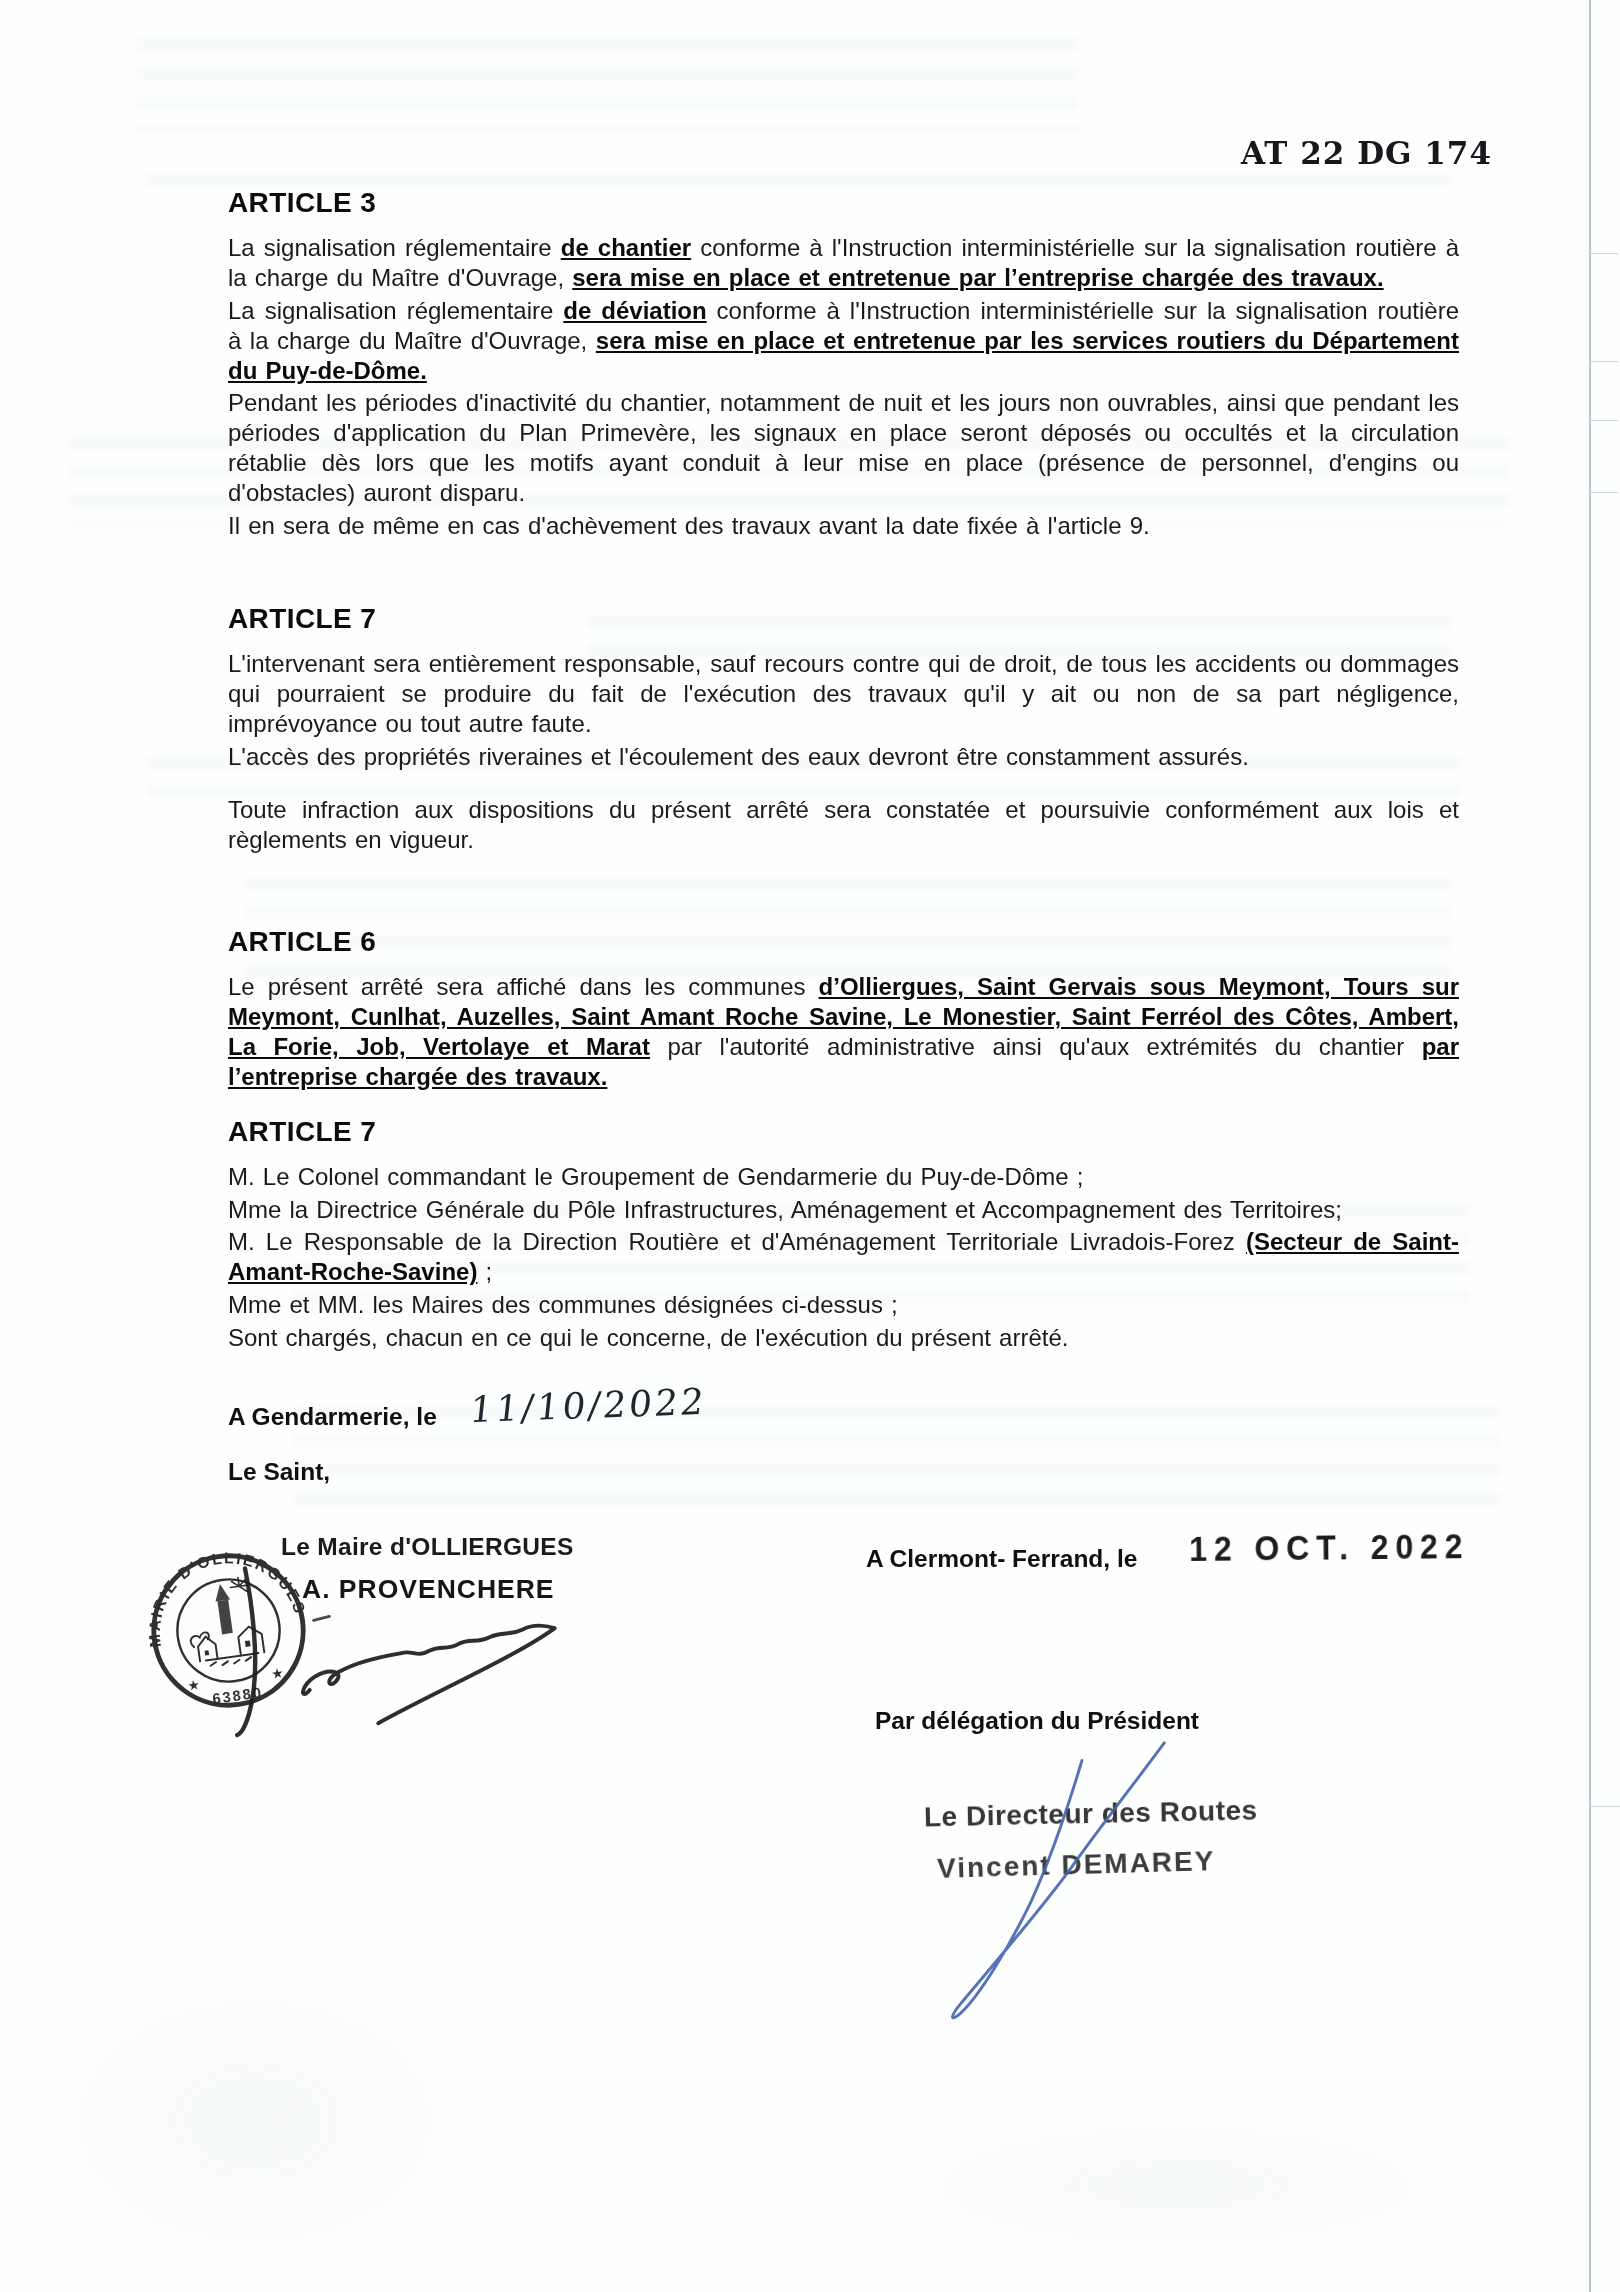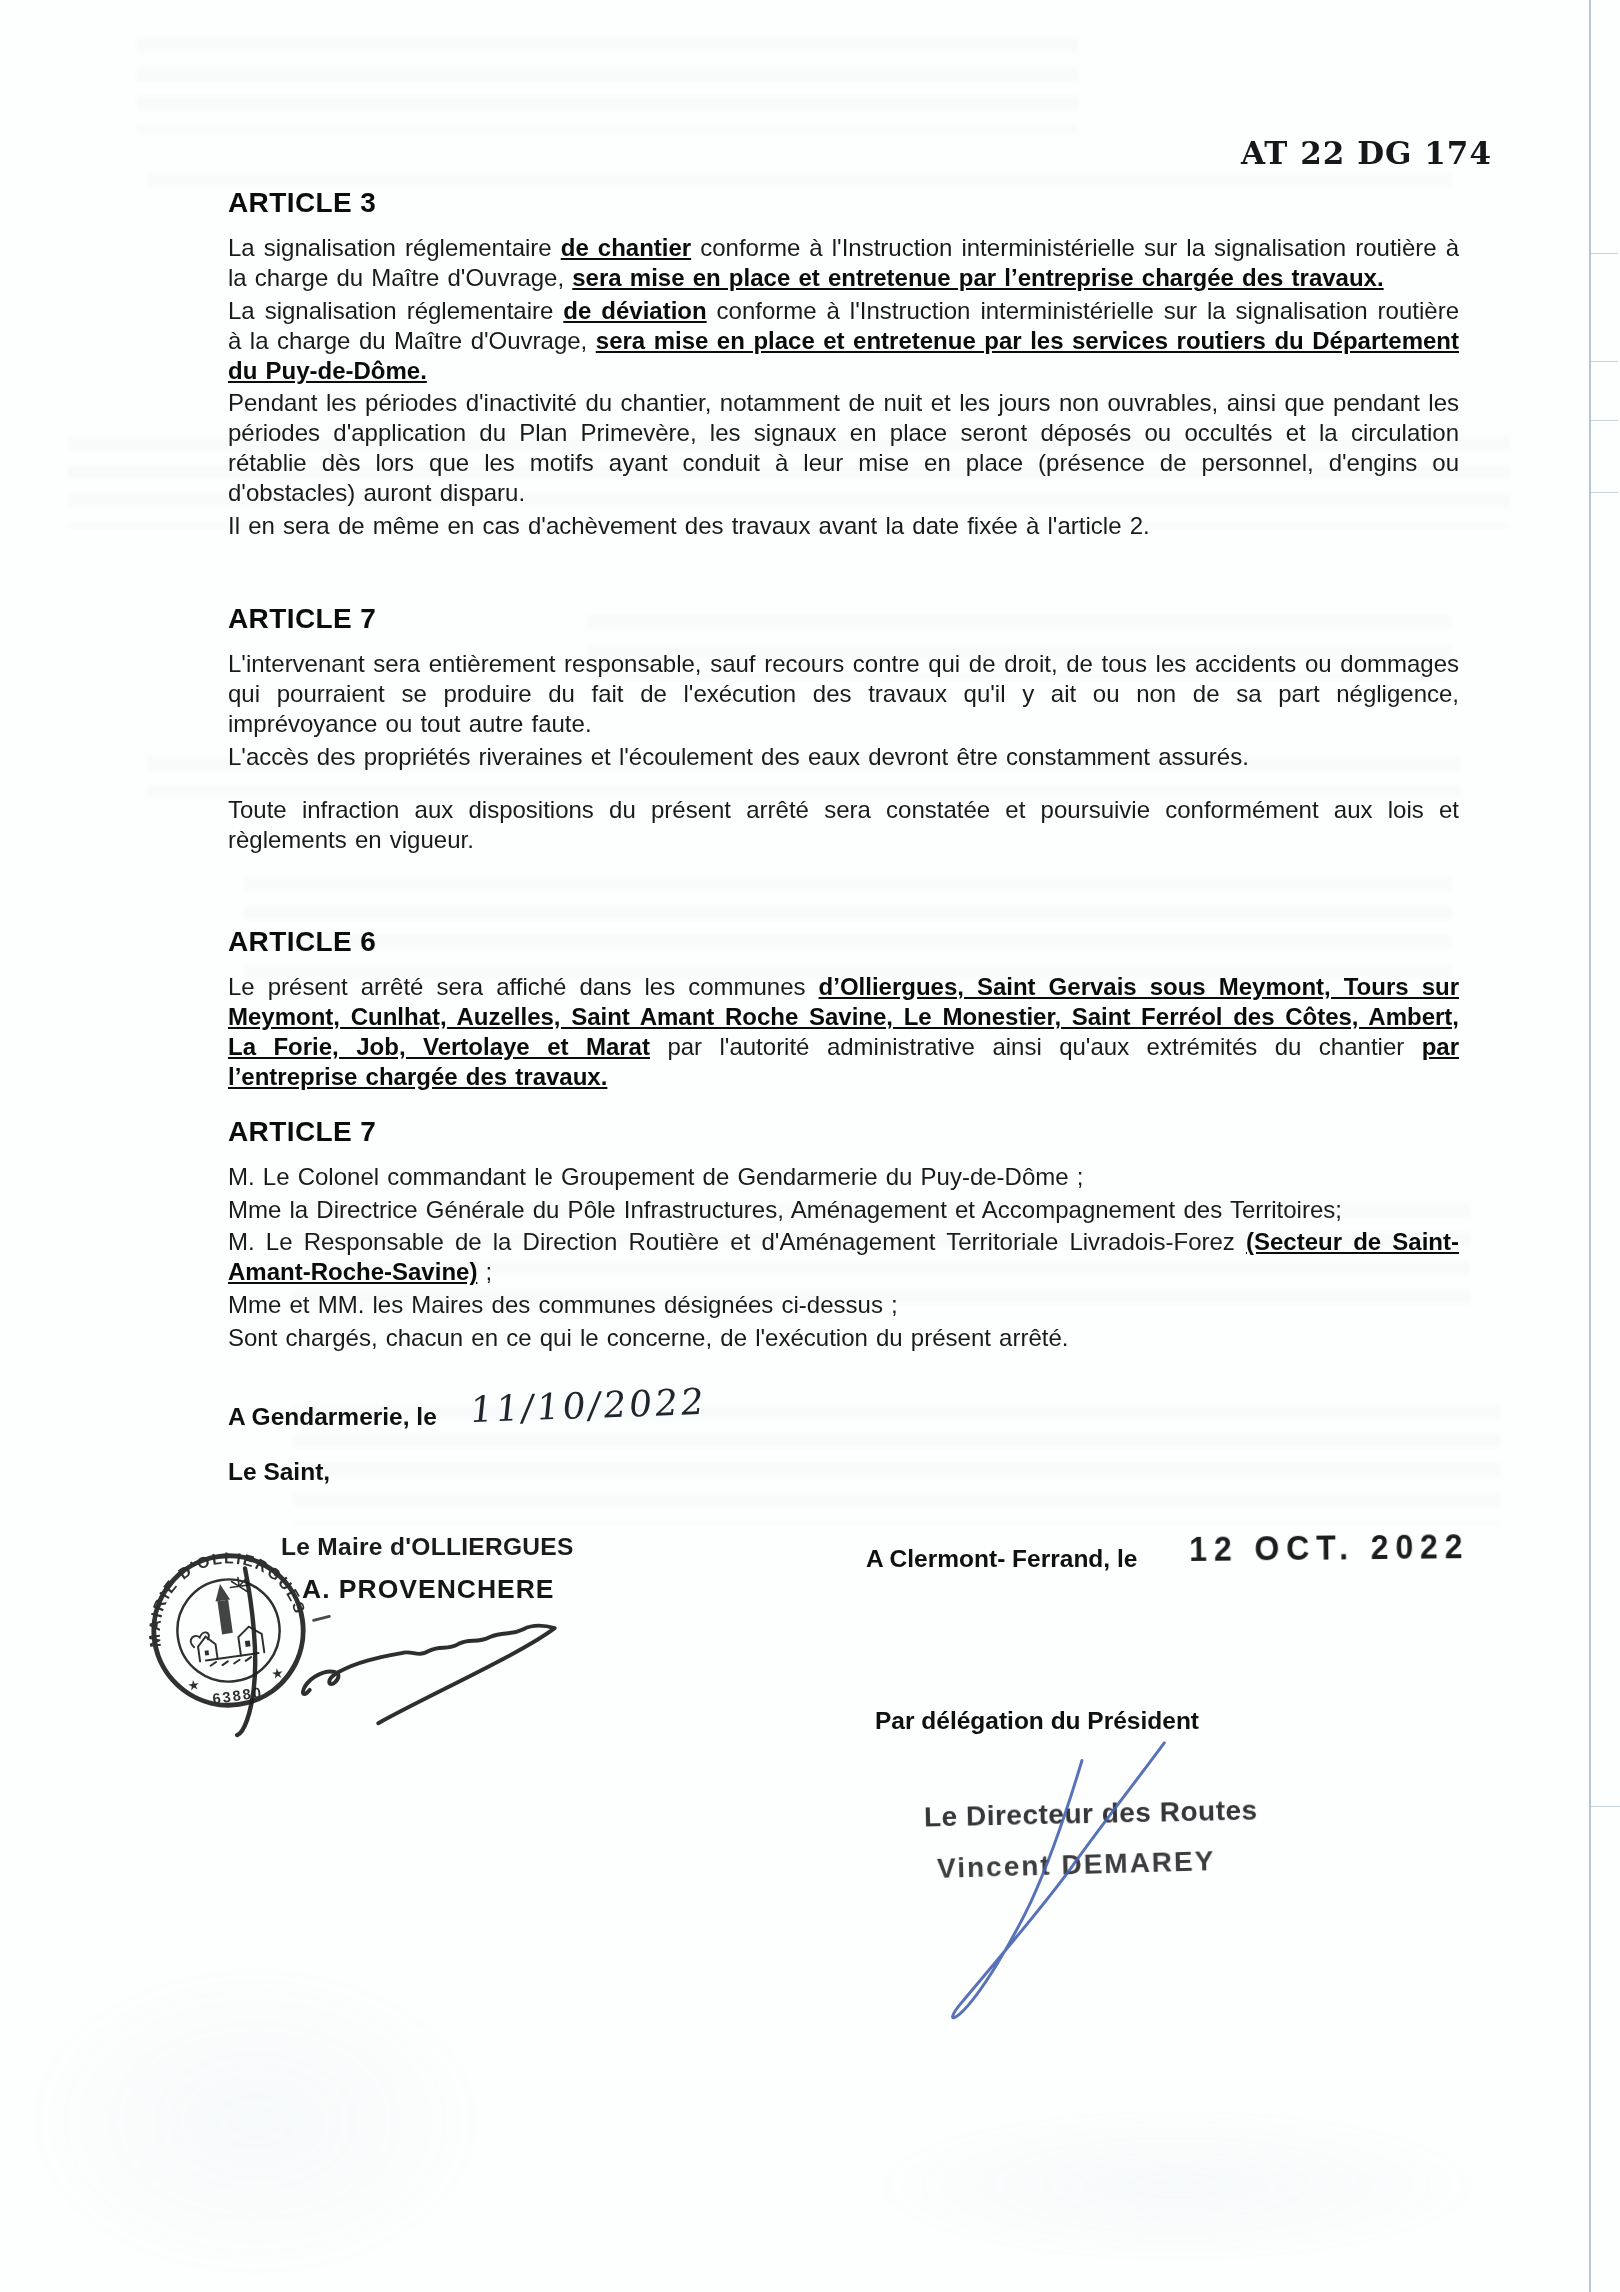--- a/index.html
+++ b/index.html
@@ -59,21 +59,21 @@
   <div class="scan-tick" style="left:1589px;top:492px;width:29px;"></div>
   <div class="scan-tick" style="left:1589px;top:1806px;width:31px;"></div>
 
   <div class="ref">AT 22 DG 174</div>
 
   <section class="article" style="top:186px;">
     <h2>ARTICLE 3</h2>
     <p><span>La signalisation réglementaire </span><span class="b">de chantier</span><span> conforme à l'Instruction interministérielle sur la signalisation routière à la charge du Maître d'Ouvrage, </span><span class="b">sera mise en place et entretenue par l’entreprise chargée des travaux.</span></p>
     <p><span>La signalisation réglementaire </span><span class="b">de déviation</span><span> conforme à l'Instruction interministérielle sur la signalisation routière à la charge du Maître d'Ouvrage, </span><span class="b">sera mise en place et entretenue par les services routiers du Département du Puy-de-Dôme.</span></p>
     <p><span>Pendant les périodes d'inactivité du chantier, notamment de nuit et les jours non ouvrables, ainsi que pendant les périodes d'application du Plan Primevère, les signaux en place seront déposés ou occultés et la circulation rétablie dès lors que les motifs ayant conduit à leur mise en place (présence de personnel, d'engins ou d'obstacles) auront disparu.</span></p>
-    <p><span>Il en sera de même en cas d'achèvement des travaux avant la date fixée à l'article 2.</span></p>
+    <p><span>Il en sera de même en cas d'achèvement des travaux avant la date fixée à l'article 9.</span></p>
   </section>
 
   <section class="article" style="top:602px;">
     <h2>ARTICLE 7</h2>
     <p><span>L'intervenant sera entièrement responsable, sauf recours contre qui de droit, de tous les accidents ou dommages qui pourraient se produire du fait de l'exécution des travaux qu'il y ait ou non de sa part négligence, imprévoyance ou tout autre faute.</span></p>
     <p><span>L'accès des propriétés riveraines et l'écoulement des eaux devront être constamment assurés.</span></p>
   </section>
 
   <section class="article" style="top:795px;">
     <p><span>Toute infraction aux dispositions du présent arrêté sera constatée et poursuivie conformément aux lois et règlements en vigueur.</span></p>

